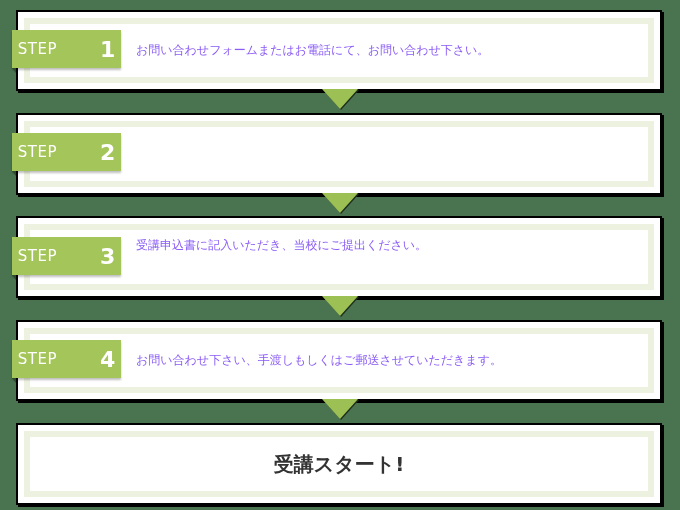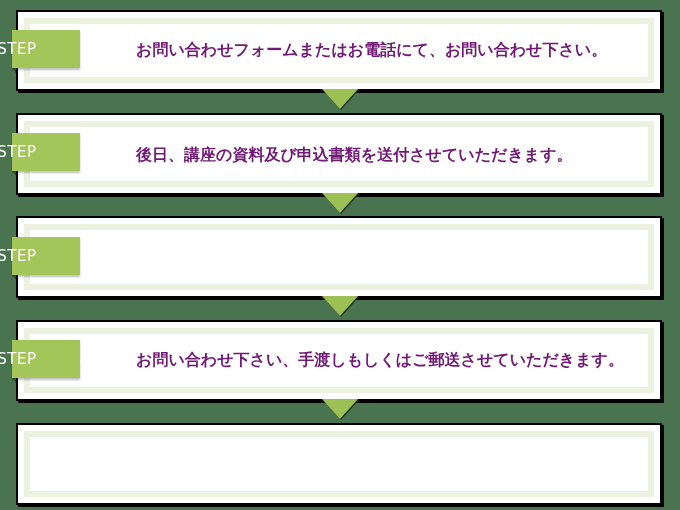--- a/index.html
+++ b/index.html
@@ -19,42 +19,42 @@
     }
     .band {
       position: absolute;
       left: 6px; right: 6px; top: 6px; bottom: 6px;
       border: 6px solid #ecf2df;
       background: #ffffff;
     }
     .tab {
       position: absolute;
       left: 12px;
-      width: 68px; height: 38px;
+      width: 109px; height: 38px;
       background: #a4c55a;
       color: #ffffff;
       display: flex; align-items: center; justify-content: center;
       box-shadow: 0 2px 2px rgba(0,0,0,0.25);
       z-index: 3;
       gap: 36px;
     }
     .tab::after {
       content: "";
       position: absolute;
       left: 0; bottom: -5px;
       border-top: 5px solid #2e4a2f;
       border-left: 4px solid transparent;
     }
     .tab .word { font-size: 15px; letter-spacing: 0.5px; font-weight: normal; margin-right: 7px; }
     .tab .num { font-size: 22px; font-weight: bold; }
     .text {
       position: absolute;
       left: 118px; right: 20px;
-      color: #701a75;
-      font-size: 16px; font-weight: bold;
+      color: #8b5cf6;
+      font-size: 12px; font-weight: normal;
       line-height: 24px;
       z-index: 2;
     }
     .final-text {
       position: absolute;
       left: 0; right: 0;
       text-align: center;
       color: #333333;
       font-size: 20px; font-weight: bold;
       z-index: 2;
@@ -80,33 +80,31 @@
   </div>
 </div>
 <div class="tab" style="top:30px;">
   <span class="word">STEP</span>
   <span class="num">1</span>
 </div>
 <div class="arrow" style="top:89px;"></div>
 
 <div class="box" style="top:113px;height:82px;">
   <div class="band"></div>
-  <div class="text" style="top:28px;">
-    <div>後日、講座の資料及び申込書類を送付させていただきます。</div>
-  </div>
 </div>
 <div class="tab" style="top:133px;">
   <span class="word">STEP</span>
   <span class="num">2</span>
 </div>
 <div class="arrow" style="top:193px;"></div>
 
 <div class="box" style="top:216px;height:82px;">
   <div class="band"></div>
   <div class="text" style="top:15px;">
+    <div>受講申込書に記入いただき、当校にご提出ください。</div>
   </div>
 </div>
 <div class="tab" style="top:237px;">
   <span class="word">STEP</span>
   <span class="num">3</span>
 </div>
 <div class="arrow" style="top:296px;"></div>
 
 <div class="box" style="top:320px;height:81px;">
   <div class="band"></div>
@@ -115,13 +113,14 @@
   </div>
 </div>
 <div class="tab" style="top:340px;">
   <span class="word">STEP</span>
   <span class="num">4</span>
 </div>
 <div class="arrow" style="top:399px;"></div>
 
 <div class="box" style="top:423px;height:82px;">
   <div class="band"></div>
+  <div class="final-text" style="top:26px;">受講スタート!</div>
 </div>
 
 </body></html>

